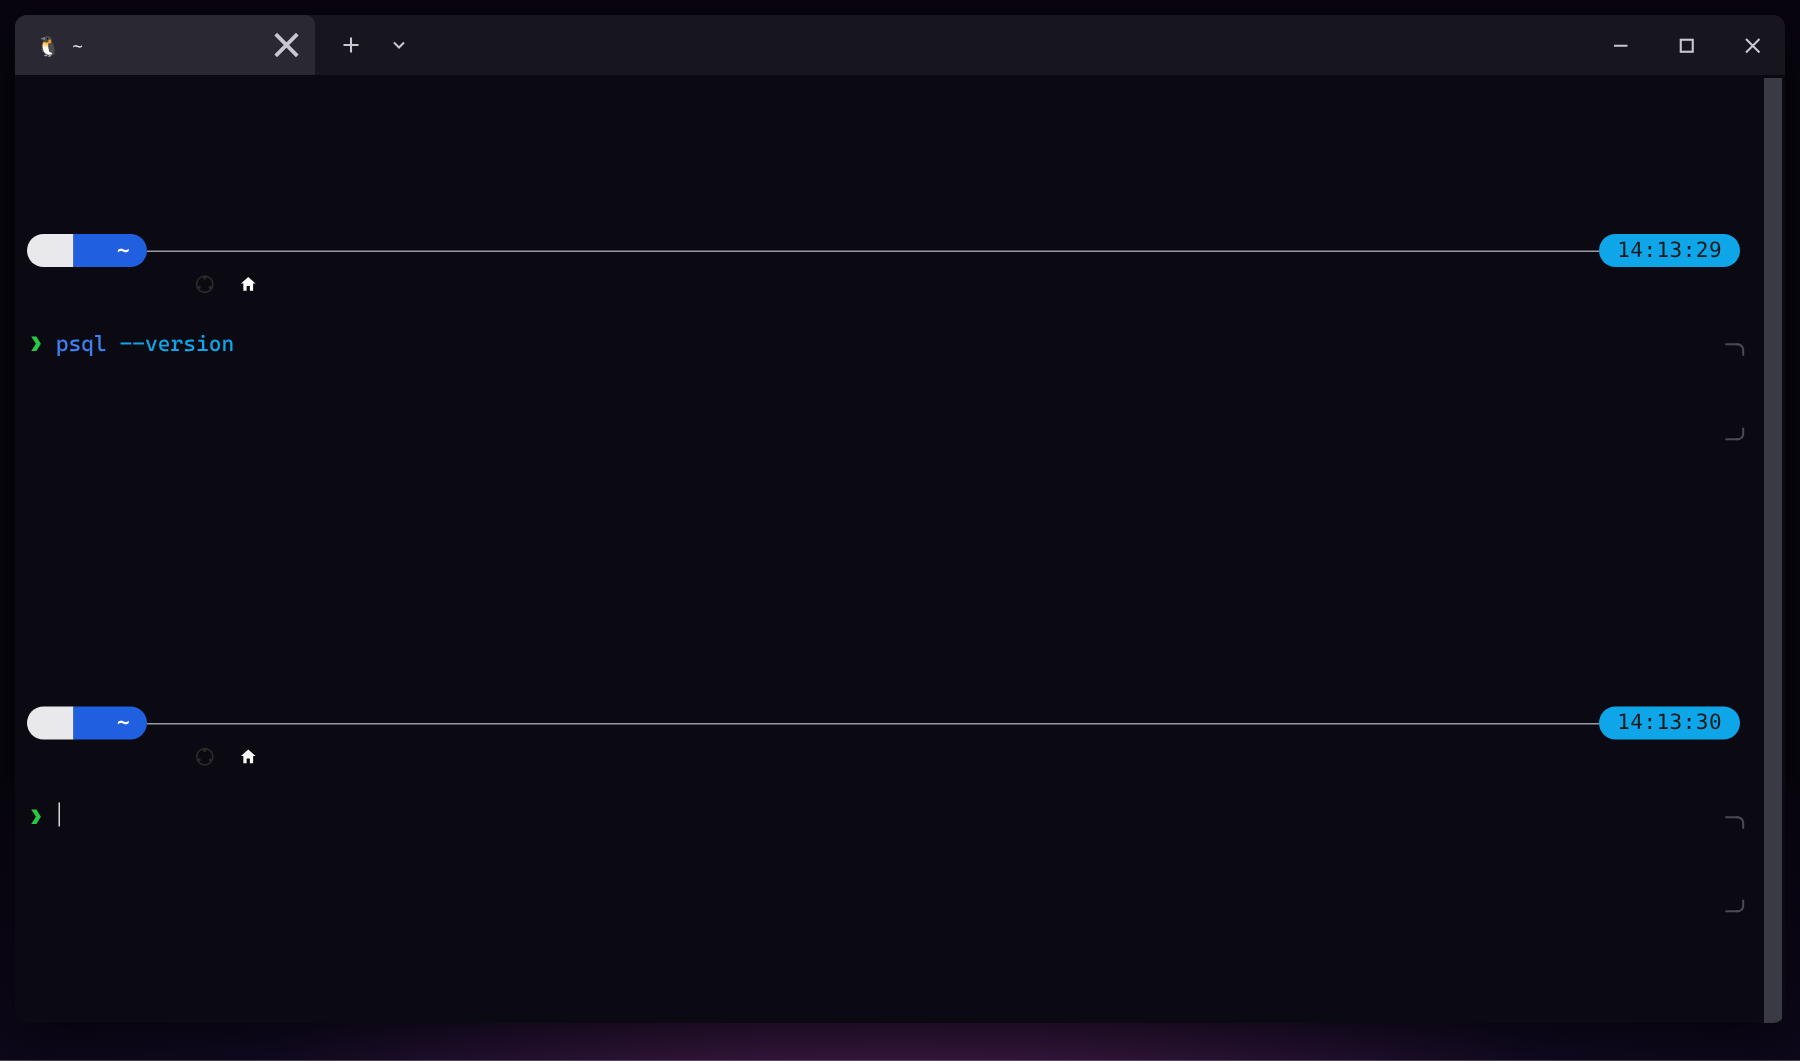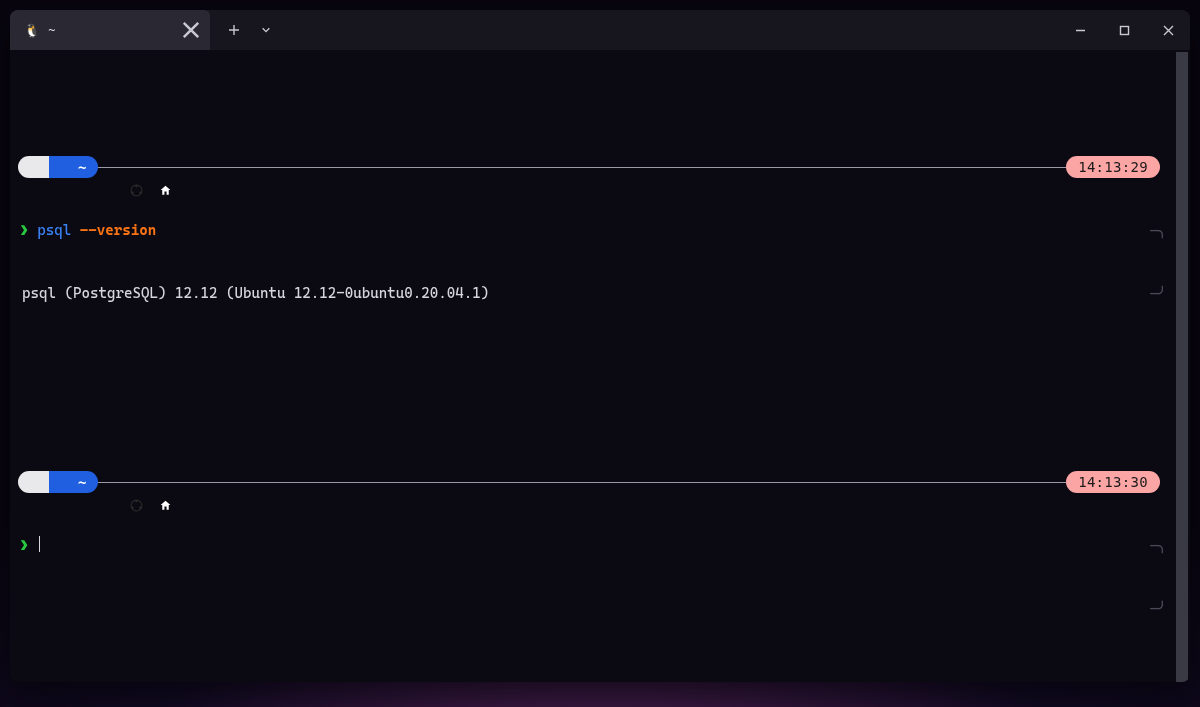--- a/index.html
+++ b/index.html
@@ -49,31 +49,31 @@
       display:flex; align-items:center; height:22px; border-radius: 11px 0 0 11px;
       background:#e9e9ec; color:#2b2b2b; padding: 0 8px 0 10px; gap:6px;
     }
     .pill-right {
       display:flex; align-items:center; height:22px; border-radius: 0 11px 11px 0;
       background:#1f5fe0; color:#fff; padding: 0 12px 0 8px; gap:8px;
     }
     .hr { flex:1; height:0; border-top: 1px solid #9a9aa4; margin: 0 0; }
     .time-pill {
       display:flex; align-items:center; height:22px; border-radius: 11px;
-      background:#fca5a5; color:#1a1a1a; padding: 0 12px; font-family: ui-monospace, monospace;
+      background:#0ea5e9; color:#1a1a1a; padding: 0 12px; font-family: ui-monospace, monospace;
       font-size: 14px; letter-spacing: 0.3px;
     }
     .ubuntu-logo { width:13px; height:13px; display:inline-block; }
     .home-icon { width:13px; height:13px; display:inline-block; }
     .tilde { font-family: ui-monospace, monospace; font-size:14px; font-weight:600; }
 
     .cmd-row { display:flex; align-items:center; height:21px; gap: 9px; padding-left: 2px; }
     .chevron { color:#28c840; font-weight:700; font-size:14px; }
     .cmd-bin { color:#3b82f6; }
-    .cmd-arg { color:#f97316;font-weight:bold; }
+    .cmd-arg { color:#0ea5e9; }
     .out-row { padding-left: 2px; color:#d6d6dc; }
     .cursor { display:inline-block; width:1px; height:16px; background:#d6d6dc; vertical-align:-2px; margin-left:2px; animation: blink 1.1s step-end infinite; }
     @keyframes blink { 50% { opacity: 0; } }
     .row-end-mark { color:#4a4a56; margin-left:auto; padding-right:2px; font-size:13px; }
   </style>
 </head>
 <body>
 
 <div class="window">
 
@@ -144,21 +144,20 @@
         </span>
         <span class="hr"></span>
         <span class="time-pill">14:13:29</span>
       </div>
       <div class="cmd-row">
         <span class="chevron">❯</span>
         <span><span class="cmd-bin">psql</span> <span class="cmd-arg">--version</span></span>
         <span class="row-end-mark">─╮</span>
       </div>
       <div class="cmd-row">
-        <span class="out-row">psql (PostgreSQL) 12.12 (Ubuntu 12.12-0ubuntu0.20.04.1)</span>
         <span class="row-end-mark">─╯</span>
       </div>
 
       <div style="height:20px"></div>
 
       
       <div class="seg-row">
         <span class="pill-left">
           <span class="ubuntu-logo">
             <svg viewBox="0 0 24 24" width="13" height="13">

